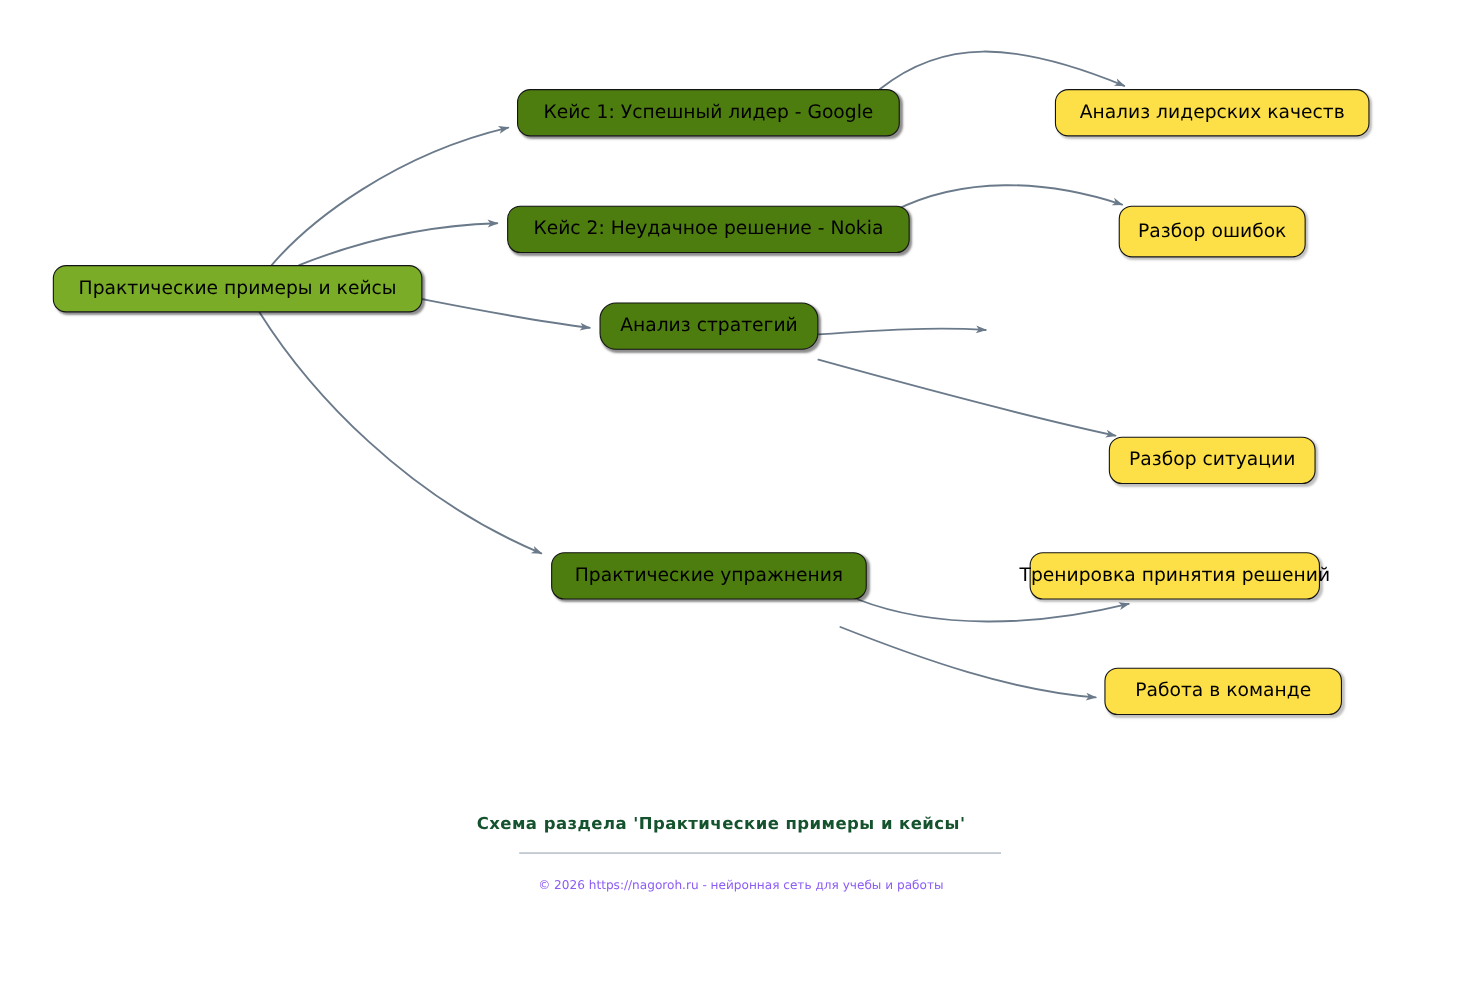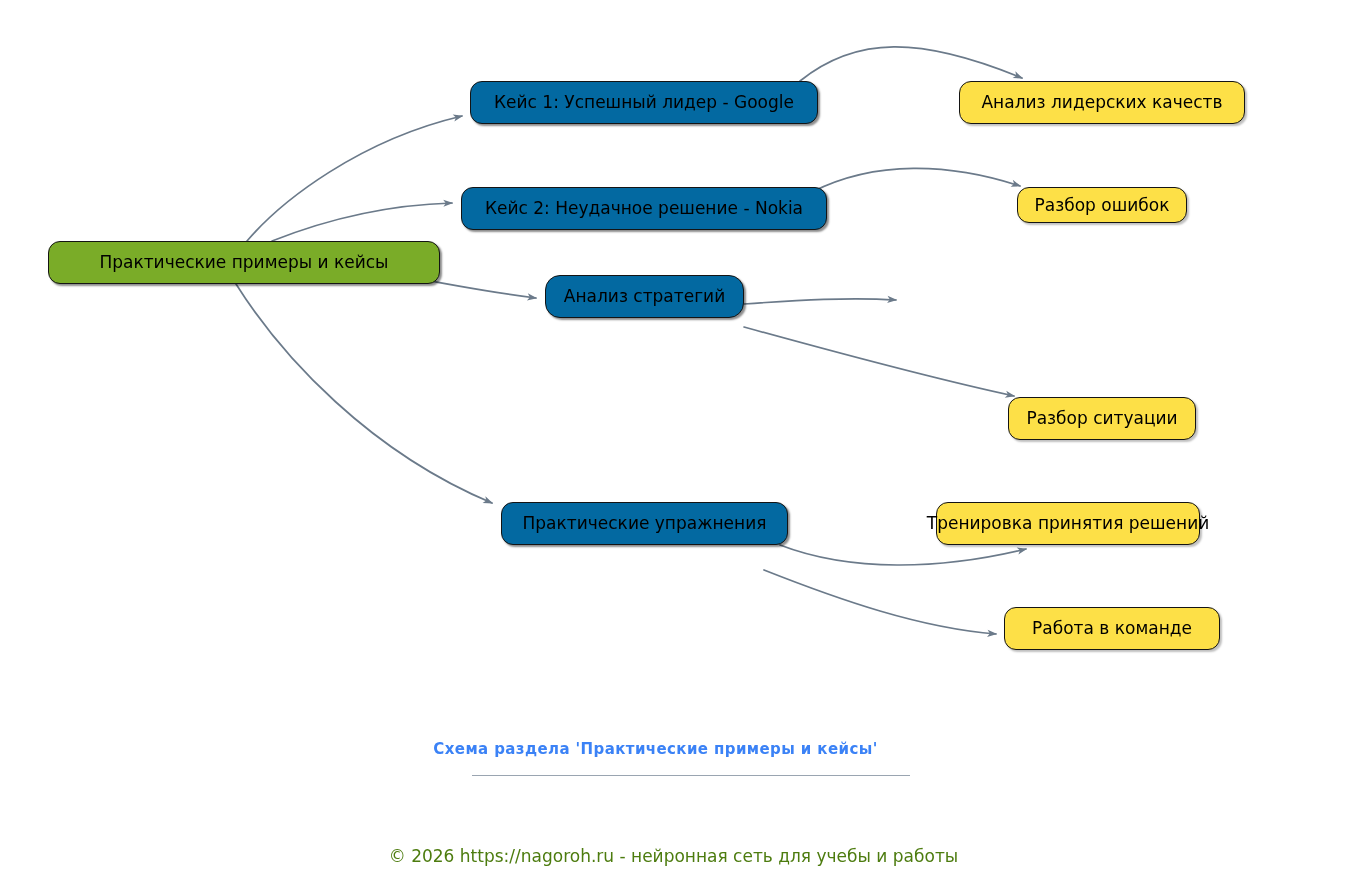--- a/index.html
+++ b/index.html
@@ -38,54 +38,53 @@
     font-size: 17px;
     line-height: 1;
     color: #000000;
   }
   .node-root {
     background: #7aac28;
     border: 1.4px solid #141414;
     box-shadow: 2px 2px 2px rgba(0,0,0,0.45);
   }
   .node-branch {
-    background: #0369a1;
+    background: #4d7c0f;
     border: 1.4px solid #141414;
     box-shadow: 2px 2px 2px rgba(0,0,0,0.45);
   }
   .node-leaf {
     background: #fde047;
     border: 1.5px solid #141414;
     box-shadow: 2px 2px 2px rgba(0,0,0,0.25);
   }
   .footer-caption {
     position: absolute;
     left: 0;
     width: 1311px;
     text-align: center;
     font-family: "DejaVu Sans", "Liberation Sans", sans-serif;
     font-weight: bold;
     font-size: 15px;
     letter-spacing: 0.4px;
-    color: #3b82f6;
+    color: #14532d;
   }
   .footer-rule {
     position: absolute;
     height: 1px;
     background: #9aa5b1;
   }
   .footer-credit {
     position: absolute;
     left: 0;
     width: 1347px;
     text-align: center;
     font-family: "DejaVu Sans", "Liberation Sans", sans-serif;
-    font-size: 17px;
-    color: #4d7c0f;
-    margin-top: 48px;
+    font-size: 11px;
+    color: #8b5cf6;
   }
 </style>
 </head>
 <body>
 
 <div id="diagram-root">
 
   <svg id="edge-layer" width="1347" height="892" viewBox="0 0 1347 892" xmlns="http://www.w3.org/2000/svg">
     <defs>
       <marker id="arrowhead" markerWidth="11" markerHeight="8" refX="9.2" refY="4" orient="auto" markerUnits="userSpaceOnUse">
@@ -110,21 +109,21 @@
       <path d="M 744,304 C 800,300 850,297 896,300" marker-end="url(#arrowhead)"></path>
 
       <path d="M 744,327 C 820,348 930,378 1014,396" marker-end="url(#arrowhead)"></path>
 
       <path d="M 780,545 C 850,572 940,570 1026,549" marker-end="url(#arrowhead)"></path>
 
       <path d="M 764,570 C 840,600 920,628 996,634" marker-end="url(#arrowhead)"></path>
     </g>
   </svg>
 
-  <div class="node node-root" style="left:48px; top:241px; width:392px; height:43px;">
+  <div class="node node-root" style="left:48px; top:241px; width:336px; height:43px;">
     <span>Практические примеры и кейсы</span>
   </div>
 
   <div class="node node-branch" style="left:470px; top:81px; width:348px; height:43px;">
     <span>Кейс 1: Успешный лидер - Google</span>
   </div>
 
   <div class="node node-branch" style="left:461px; top:187px; width:366px; height:43px;text-align:center;">
     <span>Кейс 2: Неудачное решение - Nokia</span>
   </div>
@@ -134,21 +133,21 @@
   </div>
 
   <div class="node node-branch" style="left:501px; top:502px; width:287px; height:43px;">
     <span>Практические упражнения</span>
   </div>
 
   <div class="node node-leaf" style="left:959px; top:81px; width:286px; height:43px;">
     <span>Анализ лидерских качеств</span>
   </div>
 
-  <div class="node node-leaf" style="left:1017px; top:187px; width:170px; height:36px;">
+  <div class="node node-leaf" style="left:1017px; top:187px; width:170px; height:47px;">
     <span>Разбор ошибок</span>
   </div>
 
 
   <div class="node node-leaf" style="left:1008px; top:397px; width:188px; height:43px;">
     <span>Разбор ситуации</span>
   </div>
 
   <div class="node node-leaf" style="left:936px; top:502px; width:264px; height:43px;">
     <span>Тренировка принятия решений</span>

